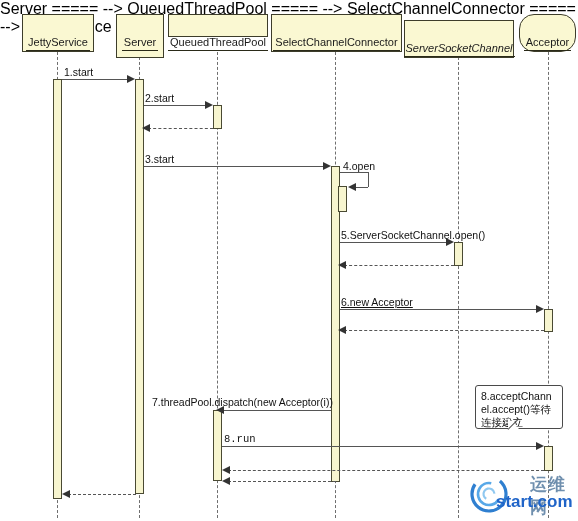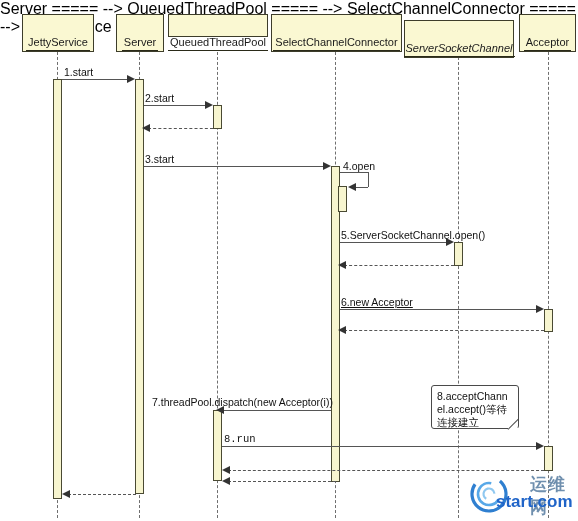--- a/index.html
+++ b/index.html
@@ -85,20 +85,21 @@
     position: absolute;
     box-sizing: border-box;
     background: #ffffff;
     border: 1px solid #4a4a4a;
     border-radius: 3px;
     font-size: 10.5px;
     color: #111111;
     line-height: 13px;
     padding: 4px 5px 7px 5px;
     word-break: break-all;
+    margin-left: 44px;
   }
   .note-fold {
     position: absolute;
     width: 0; height: 0;
     border-bottom: 11px solid #ffffff;
     border-right: 11px solid transparent;
   }
   .note-fold-line {
     position: absolute;
     width: 15px;
@@ -148,33 +149,33 @@
   <div class="lifeline-stem" style="left:139px; top:52px; height:466px;"></div>
   <div class="lifeline-stem" style="left:217px; top:52px; height:466px;"></div>
   <div class="lifeline-stem" style="left:335px; top:52px; height:466px;"></div>
   <div class="lifeline-stem" style="left:458px; top:52px; height:466px;"></div>
   <div class="lifeline-stem" style="left:548px; top:52px; height:466px;"></div>
 
   
   <div class="lifeline-box" style="left:22px; top:14px; width:72px; height:38px;">
     <span class="lifeline-label">JettyService</span>
   </div>
-  <div class="lifeline-box" style="left:116px; top:14px; width:48px; height:38px;">
+  <div class="lifeline-box" style="left:116px; top:14px; width:48px; height:44px;">
     <span class="lifeline-label">Server</span>
   </div>
   <div class="lifeline-box" style="left:168px; top:14px; width:100px; height:20px;">
     <span class="lifeline-label">QueuedThreadPool</span>
   </div>
   <div class="lifeline-box" style="left:271px; top:14px; width:131px; height:38px;">
     <span class="lifeline-label">SelectChannelConnector</span>
   </div>
   <div class="lifeline-box" style="left:404px; top:20px; width:110px; height:38px;font-style:italic;">
     <span class="lifeline-label">ServerSocketChannel</span>
   </div>
-  <div class="lifeline-box" style="left:519px; top:14px; width:57px; height:38px;">
+  <div class="lifeline-box" style="left:519px; top:14px; width:57px; height:38px;border-radius:15px;">
     <span class="lifeline-label">Acceptor</span>
   </div>
 
   
   <div class="activation" style="left:53px;  top:79px;  height:420px;"></div>
   <div class="activation" style="left:135px; top:79px;  height:415px;"></div>
   <div class="activation" style="left:213px; top:105px; height:24px;"></div>
   <div class="activation" style="left:331px; top:166px; height:316px;"></div>
   <div class="activation" style="left:338px; top:186px; height:26px;"></div>
   <div class="activation" style="left:454px; top:242px; height:24px;"></div>

